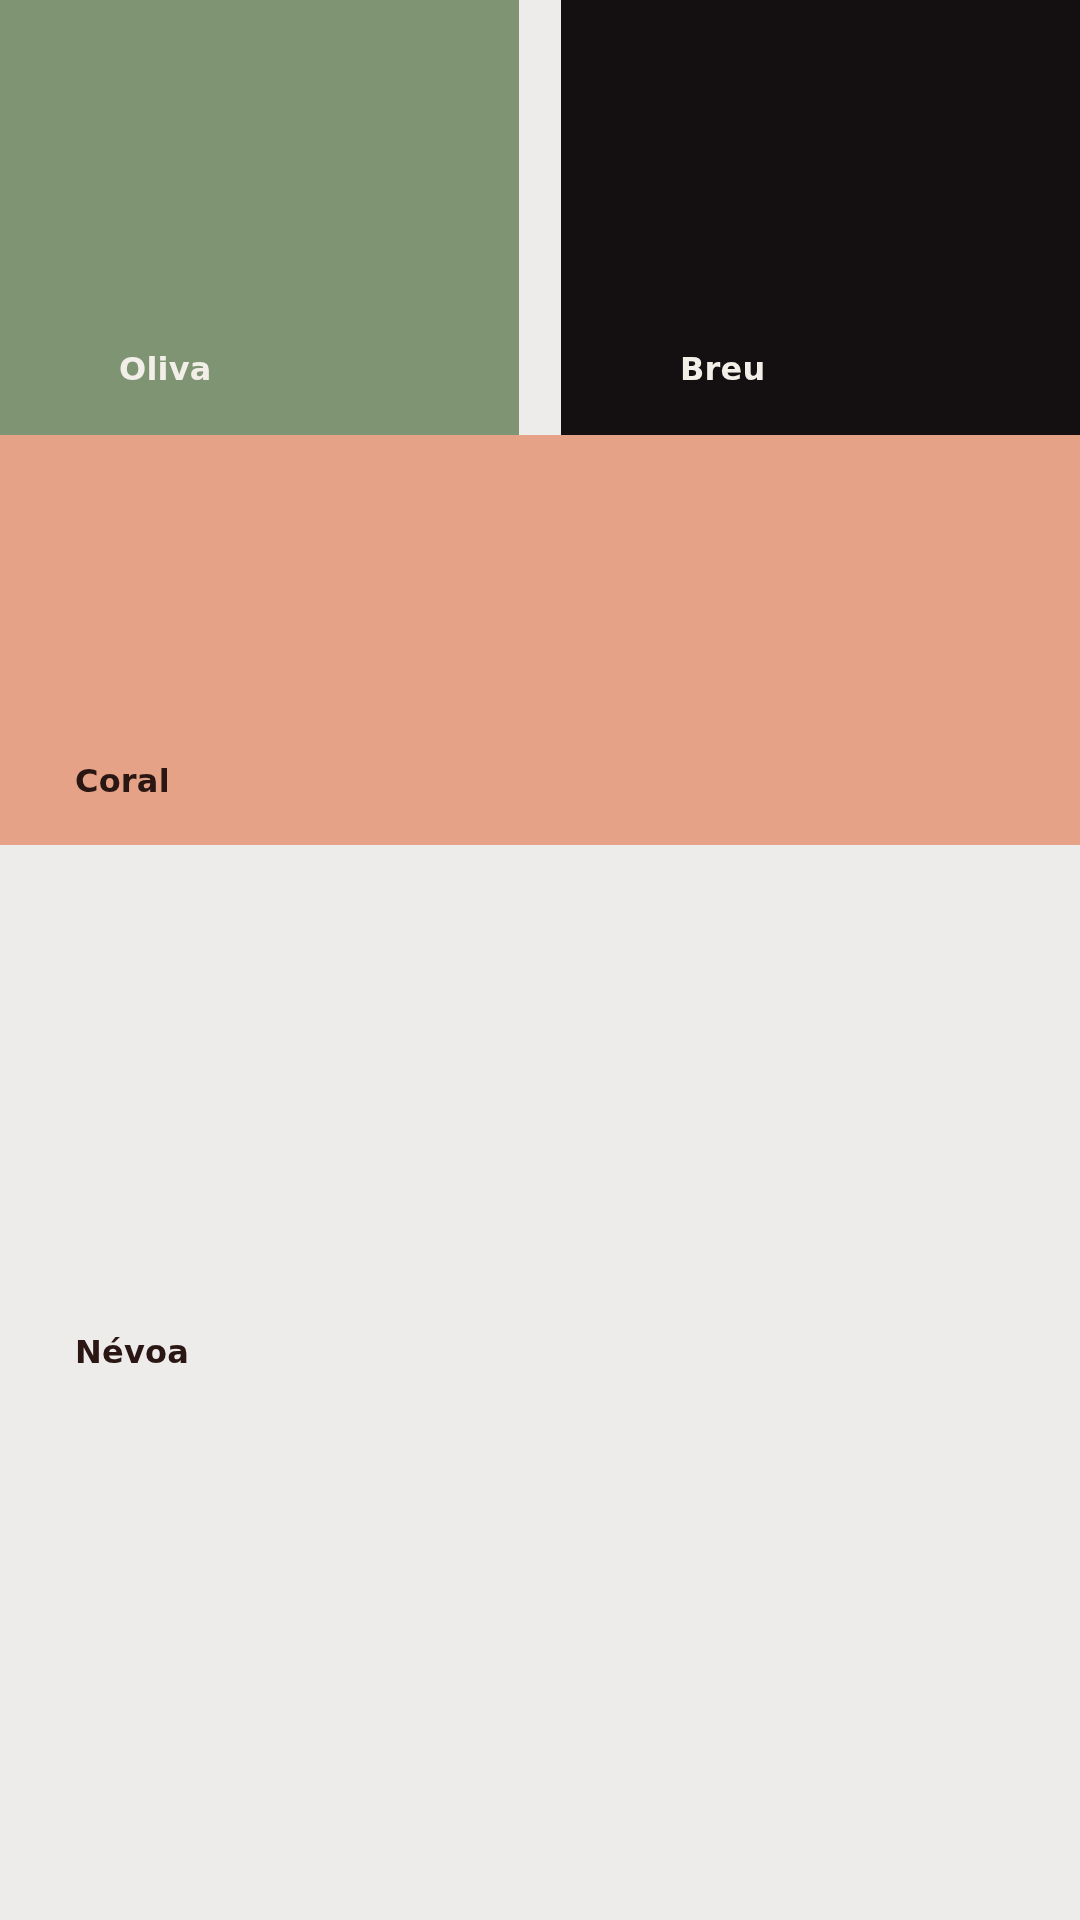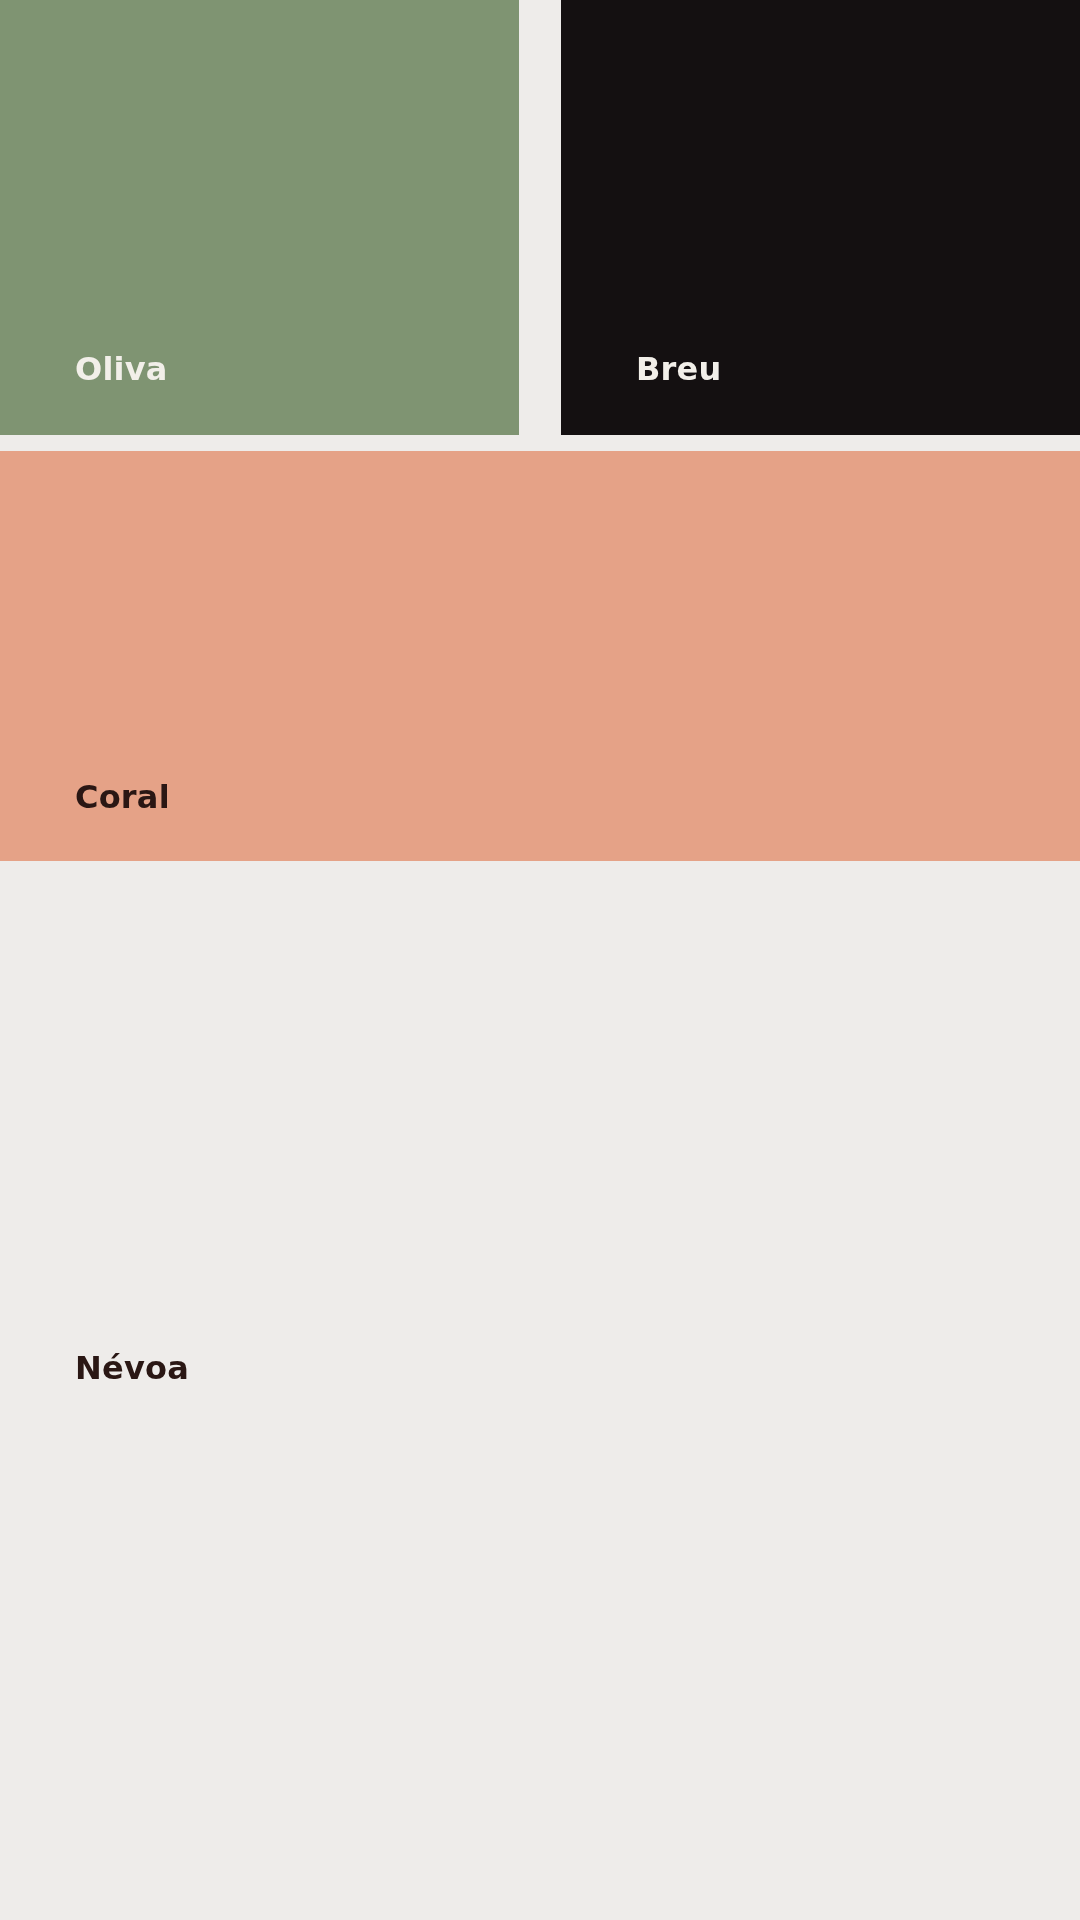--- a/index.html
+++ b/index.html
@@ -8,31 +8,31 @@
     font-family:"DejaVu Sans","Liberation Sans",sans-serif;
     overflow:hidden;
     background:#EEECEA;
   }
   .palette {
     width:1080px; height:1920px;
     display:flex; flex-direction:column;
   }
   .row { display:flex; flex-direction:row; width:100%; }
   .row-1 { height:435px; }
-  .row-2 { height:410px;margin-top:16px; }
+  .row-2 { height:410px; }
   .row-3 { height:500px; }
   .row-4 { height:575px; }
   .swatch {
     position:relative;
     display:flex;
     align-items:flex-end;
     height:100%;
     overflow:hidden;
   }
-  .swatch.half { width:50%; }
+  .swatch.half { width:50%;padding-left:44px; }
   .swatch.full { width:100%; }
   .swatch-label {
     font-size:32px;
     font-weight:bold;
     letter-spacing:0.2px;
     line-height:1;
     padding-left:75px;
     padding-bottom:50px;
     white-space:nowrap;
     user-select:none;

